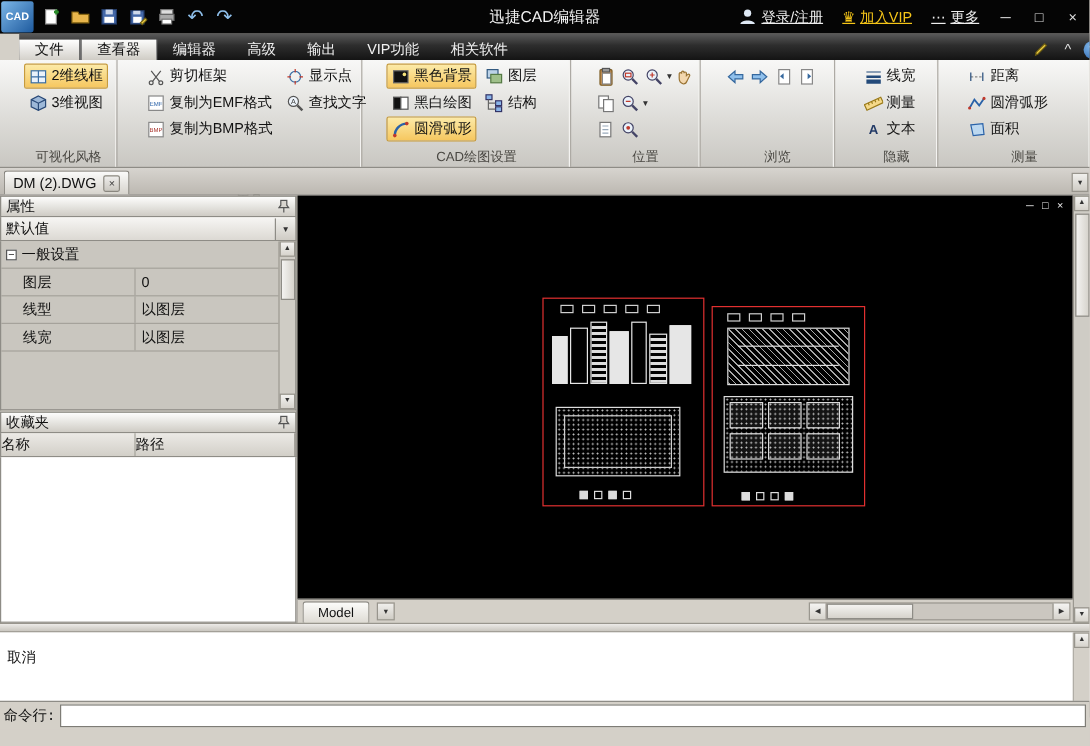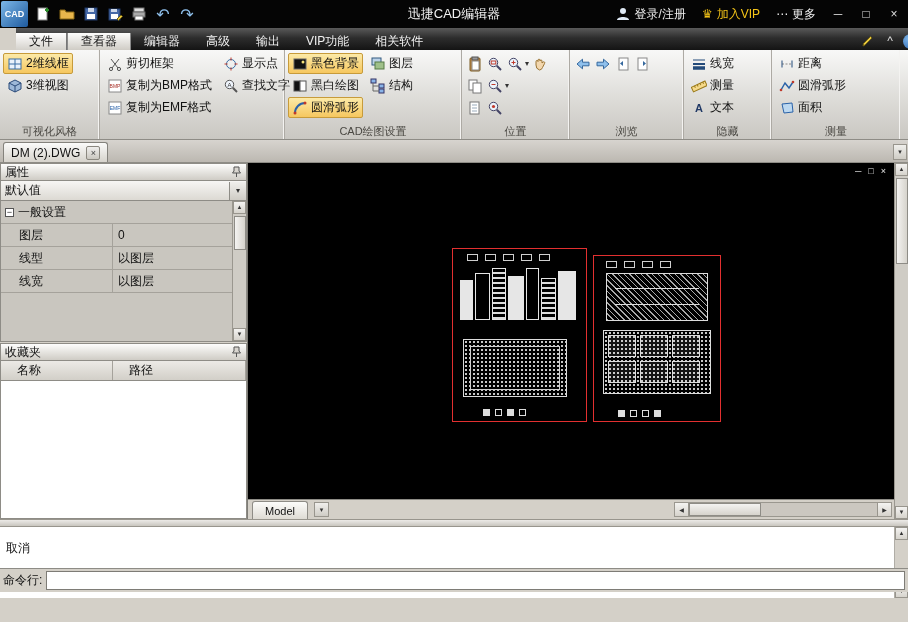--- a/index.html
+++ b/index.html
@@ -7,34 +7,34 @@
 body{position:relative;font-family:"Liberation Sans","DejaVu Sans",sans-serif;font-size:12px;background:#d4d0c8;overflow:hidden;color:#111;}
 .abs{position:absolute;}
 svg{display:block;}
 
 #titlebar{left:0;top:0;width:908px;height:28px;background:#050505;display:flex;align-items:center;color:#eee;}
 .logo{width:27px;height:26px;margin:1px 3px 1px 1px;background:linear-gradient(135deg,#7cb7e8,#1e5a9e);border-radius:2px;display:flex;align-items:center;justify-content:center;font-size:9px;font-weight:bold;color:#fff;}
 .qbtn{width:24px;height:24px;display:flex;align-items:center;justify-content:center;cursor:default;}
 .glyph-blue{color:#8fc0ec;font-size:16px;}
 #title-text{position:absolute;left:250px;right:250px;text-align:center;font-size:13px;color:#f2f2f2;pointer-events:none;}
 .tb-right{margin-left:auto;display:flex;align-items:center;gap:2px;margin-right:1px;}
-.tb-item{display:flex;align-items:center;gap:4px;padding:0 7px;height:26px;color:#eee;font-size:12px;}
+.tb-item{display:flex;align-items:center;gap:4px;padding:0 7px;height:26px;color:#eee;font-size:12px;text-decoration:underline;}
 .tb-item.vip{color:#f5c518;}
 .winbtn{width:26px;height:24px;display:flex;align-items:center;justify-content:center;color:#ddd;font-size:12px;}
 
 #menubar{left:16px;top:28px;width:908px;height:22px;background:linear-gradient(#5a5a5a,#2d2d2d 45%,#141414);display:flex;align-items:flex-end;}
 .mtab{padding:0 13px;display:flex;align-items:center;color:#f0f0f0;}
 .mtab.file{background:linear-gradient(#ffffff,#d4d1cb);color:#111;border-right:1px solid #777;}
 .mtab.active{background:linear-gradient(#fdfdfc,#cfccc5);color:#111;border-left:1px solid #8a8a8a;border-right:1px solid #8a8a8a;}
 .mb-right{margin-left:auto;display:flex;align-items:center;gap:4px;padding-right:6px;}
 .mb-ic{display:flex;align-items:center;justify-content:center;width:18px;height:18px;color:#ddd;}
 .helpbtn{width:15px;height:15px;border-radius:50%;background:radial-gradient(circle at 35% 30%,#7db4e8,#2a63ad);color:#fff;font-size:10px;font-weight:bold;display:flex;align-items:center;justify-content:center;}
 
 #ribbon{left:0;top:50px;width:908px;height:90px;background:linear-gradient(#f8f8f7,#dddcd8 55%,#c9c7c2);border-bottom:1px solid #8e8c86;display:flex;}
-.rg{border-right:1px solid #adaaa4;box-shadow:inset -1px 0 0 #f4f3f1;display:flex;flex-direction:column;padding:3px 3px 0 3px;}
+.rg{border-right:1px solid #adaaa4;box-shadow:inset -1px 0 0 #f4f3f1;display:flex;flex-direction:column;padding:3px 3px 0 20px;}
 .rg-body{flex:1;display:flex;gap:3px;align-items:flex-start;}
 .rg-label{height:15px;line-height:15px;text-align:center;font-size:11px;color:#4a4843;}
 .rcol{display:flex;flex-direction:column;gap:1px;}
 .rbtn{display:flex;align-items:center;gap:3px;height:21px;padding:0 3px;border:1px solid transparent;border-radius:2px;white-space:nowrap;}
 .rbtn.hl{background:linear-gradient(#fceaa8,#f6c75f);border-color:#c79b3b;}
 .rbtn.dis{color:#9a988f;margin-top:43px;}
 .ico{width:16px;height:16px;flex:0 0 16px;display:inline-block;}
 .mini{width:19px;height:19px;display:flex;align-items:center;justify-content:center;border-radius:2px;}
 .pos-row{display:flex;align-items:center;gap:1px;height:21px;}
 .caret{font-size:8px;color:#333;line-height:8px;}
@@ -54,21 +54,21 @@
 .pcell-l{width:112px;border-right:1px solid #a5a29b;display:flex;align-items:center;padding-left:18px;gap:4px;}
 .prow.hdr .pcell-l{padding-left:4px;width:234px;border-right:none;}
 .pcell-v{flex:1;display:flex;align-items:center;padding-left:5px;gap:4px;}
 .minusbox{width:9px;height:9px;border:1px solid #555;background:#fff;font-size:9px;line-height:7px;text-align:center;color:#222;flex:0 0 9px;}
 .swatch{width:10px;height:10px;border:1px solid #333;display:inline-block;}
 .gscroll{position:absolute;right:0;top:0;width:14px;height:100%;background:#cfccc5;border-left:1px solid #9a978f;display:flex;flex-direction:column;align-items:center;}
 .sbtn{width:13px;height:13px;background:linear-gradient(#f4f3f1,#d6d3cc);border:1px solid #98958d;font-size:6px;line-height:11px;text-align:center;color:#333;flex:0 0 13px;}
 .gthumb{width:12px;height:34px;background:linear-gradient(90deg,#f4f3f1,#d6d3cc);border:1px solid #8e8c86;margin-top:2px;}
 .gspace{flex:1;}
 .fav-cols{height:20px;display:flex;background:linear-gradient(#eceae6,#d2cfc8);border:1px solid #8e8c86;border-top:none;}
-.fav-col{display:flex;align-items:center;padding-left:16px;border-right:1px solid #a5a29b;}
+.fav-col{display:flex;align-items:center;padding-left:0;border-right:1px solid #a5a29b;}
 .fav-col.name{width:112px;}
 .fav-col.path{flex:1;}
 .fav-body{flex:1;background:#fff;border:1px solid #8e8c86;border-top:none;}
 
 #canvas{left:248px;top:163px;width:646px;height:336px;background:#000;overflow:hidden;}
 .cwin{position:absolute;right:8px;top:3px;display:flex;gap:7px;color:#e8e8e8;font-size:9px;align-items:center;}
 .sheet{position:absolute;border:1px solid #e23030;background:#000;}
 .tickrow{position:absolute;display:flex;gap:7px;}
 .tick{width:11px;height:7px;border:1px solid #cfcfcf;}
 .elev{position:absolute;display:flex;align-items:flex-end;gap:2px;}
@@ -92,21 +92,21 @@
 .hspace{flex:1;}
 
 #vscroll{left:894px;top:163px;width:14px;height:356px;background:#cfccc5;border-left:1px solid #9a978f;display:flex;flex-direction:column;align-items:center;}
 .vthumb{width:12px;height:86px;background:linear-gradient(90deg,#f4f3f1,#d6d3cc);border:1px solid #8e8c86;margin-top:2px;}
 .vspace{flex:1;}
 
 #splitter{left:0;top:519px;width:908px;height:8px;background:linear-gradient(#eceae7,#c9c6bf);border-top:1px solid #98958d;border-bottom:1px solid #98958d;}
 #cmdhist{left:0;top:527px;width:908px;height:71px;background:#fff;display:flex;}
 .cmd-lines{flex:1;padding:14px 0 0 6px;line-height:15px;color:#111;}
 .cmd-scroll{width:14px;background:#d4d0c8;border-left:1px solid #b0ada6;display:flex;flex-direction:column;justify-content:space-between;align-items:center;}
-#cmdrow{left:0;top:568px;width:908px;height:24px;background:#d4d0c8;border-top:1px solid #8e8c86;display:flex;align-items:center;gap:4px;padding:0 3px;}
+#cmdrow{left:0;top:584px;width:908px;height:24px;background:#d4d0c8;border-top:1px solid #8e8c86;display:flex;align-items:center;gap:4px;padding:0 3px;font-family:Liberation Mono, monospace;}
 .cmd-input{flex:1;height:19px;border:1px solid #7e7c76;background:#fff;font-size:12px;padding:0 3px;outline:none;font-family:inherit;}
 </style>
 </head>
 <body>
 
 <div id="titlebar" class="abs">
   <div class="logo">
       <span>CAD</span>
     </div>
   <div class="qbtn">
@@ -233,50 +233,50 @@
                 <path d="M2 5 L8 8 L14 5 M8 8 V14" stroke="#2a4a78" fill="none"></path>
               </svg>
             </span>
         <span>3维视图</span>
       </div>
     </div>
       </div>
     <div class="rg-label">可视化风格</div>
   </div>
 
-  <div class="rg" style="width:185px;">
+  <div class="rg" style="width:204px;">
     <div class="rg-body">
       <div class="rcol">
         <div class="rbtn">
           <span class="ico">
               <svg width="16" height="16">
                 <path d="M4 3 L11 12 M12 3 L5 12" stroke="#555"></path>
                 <circle cx="4" cy="13" r="1.6" fill="none" stroke="#555"></circle>
                 <circle cx="12" cy="13" r="1.6" fill="none" stroke="#555"></circle>
               </svg>
             </span>
           <span>剪切框架</span>
         </div>
         <div class="rbtn">
           <span class="ico">
               <svg width="16" height="16">
                 <rect x="2" y="2" width="12" height="12" fill="#fff" stroke="#888"></rect>
+                <text x="8" y="10" font-size="5" text-anchor="middle" fill="#2a62a8" font-family="sans-serif">EMF</text>
+              </svg>
+            </span>
+          <span>复制为EMF格式</span>
+        </div>
+        <div class="rbtn">
+          <span class="ico">
+              <svg width="16" height="16">
+                <rect x="2" y="2" width="12" height="12" fill="#fff" stroke="#888"></rect>
                 <text x="8" y="10" font-size="5" text-anchor="middle" fill="#a8322a" font-family="sans-serif">BMP</text>
               </svg>
             </span>
           <span>复制为BMP格式</span>
-        </div>
-        <div class="rbtn">
-          <span class="ico">
-              <svg width="16" height="16">
-                <rect x="2" y="2" width="12" height="12" fill="#fff" stroke="#888"></rect>
-                <text x="8" y="10" font-size="5" text-anchor="middle" fill="#2a62a8" font-family="sans-serif">EMF</text>
-              </svg>
-            </span>
-          <span>复制为EMF格式</span>
         </div>
       </div>
       <div class="rcol">
         <div class="rbtn">
           <span class="ico">
               <svg width="16" height="16">
                 <circle cx="8" cy="8" r="4.5" fill="none" stroke="#3a6ea5"></circle>
                 <path d="M8 1.5 v3 M8 11.5 v3 M1.5 8 h3 M11.5 8 h3" stroke="#c0392b"></path>
               </svg>
             </span>

